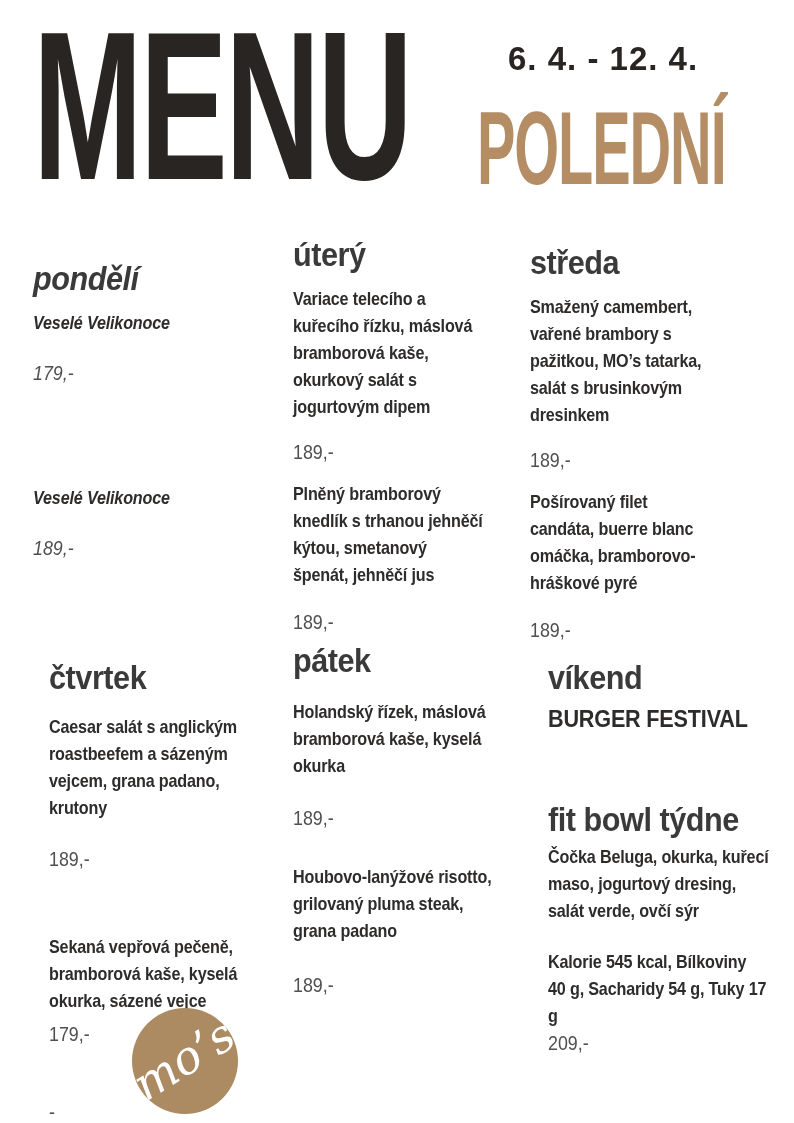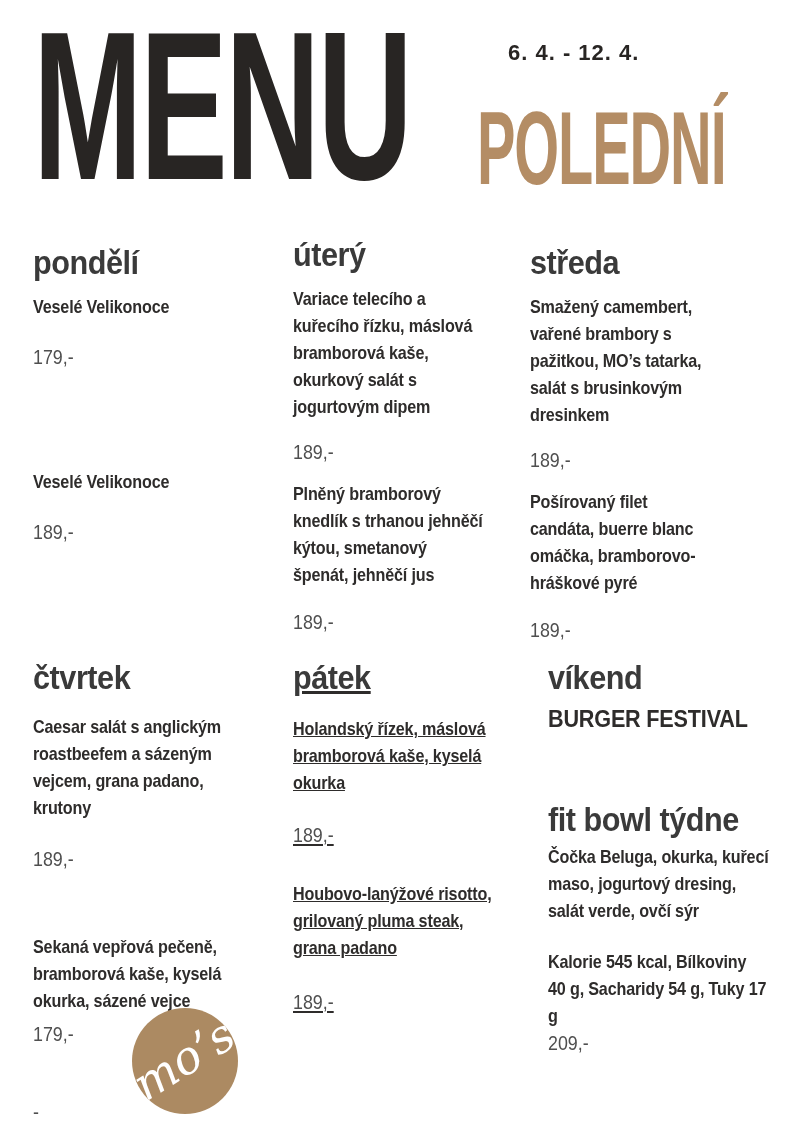--- a/index.html
+++ b/index.html
@@ -21,36 +21,36 @@
   }
   .menu-title{
     position:absolute;left:33px;top:0;
     font-size:212px;font-weight:bold;line-height:1;
     letter-spacing:-4px;color:var(--title);
     transform:scaleX(0.62);transform-origin:0 0;
     white-space:pre;
   }
   .date-range{
     position:absolute;left:508px;top:40px;
-    font-size:22px;font-weight:bold;letter-spacing:1px;
+    font-size:33px;font-weight:bold;letter-spacing:1px;
     color:var(--title);white-space:pre;
   }
   .menu-subtitle{
     position:absolute;left:477px;top:97px;
     font-size:103px;font-weight:bold;line-height:1;
     letter-spacing:-2px;color:var(--accent);
     transform:scaleX(0.56);transform-origin:0 0;
     white-space:pre;
   }
   .col{position:absolute;width:250px;color:var(--body);}
-  .col-mon{left:33px;top:240px;}
+  .col-mon{left:33px;top:256px;font-style:italic;}
   .col-tue{left:293px;top:232px;}
   .col-wed{left:530px;top:240px;}
-  .col-thu{left:33px;top:655px;}
-  .col-fri{left:293px;top:655px;text-decoration:underline;}
+  .col-thu{left:49px;top:655px;}
+  .col-fri{left:293px;top:638px;}
   .col-wkd{left:548px;top:655px;}
   .day{
     font-size:34px;font-weight:bold;line-height:44px;height:44px;
     letter-spacing:-0.5px;color:var(--heading);
     transform:scaleX(0.9);transform-origin:0 0;white-space:pre;
   }
   .item{
     font-size:19px;font-weight:bold;line-height:27px;
     letter-spacing:-0.2px;color:var(--body);
     transform:scaleX(0.85);transform-origin:0 0;white-space:pre;

